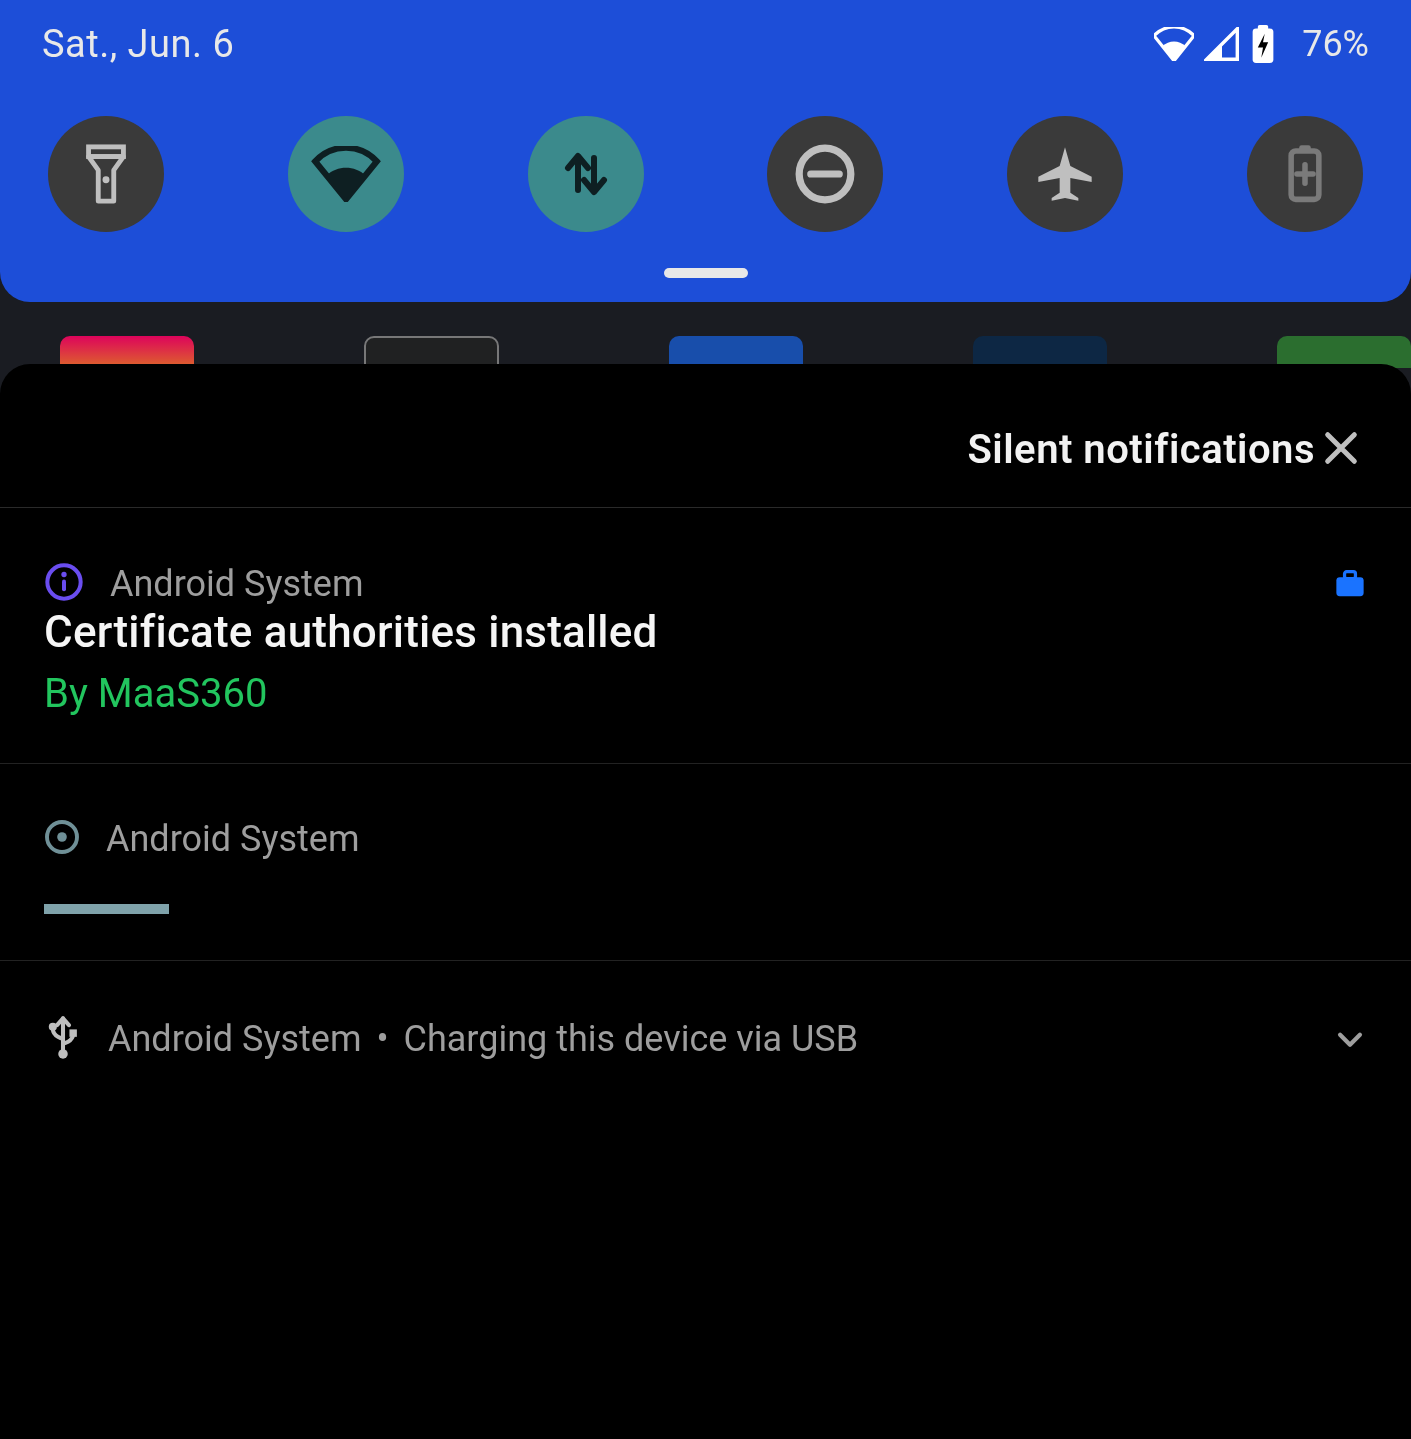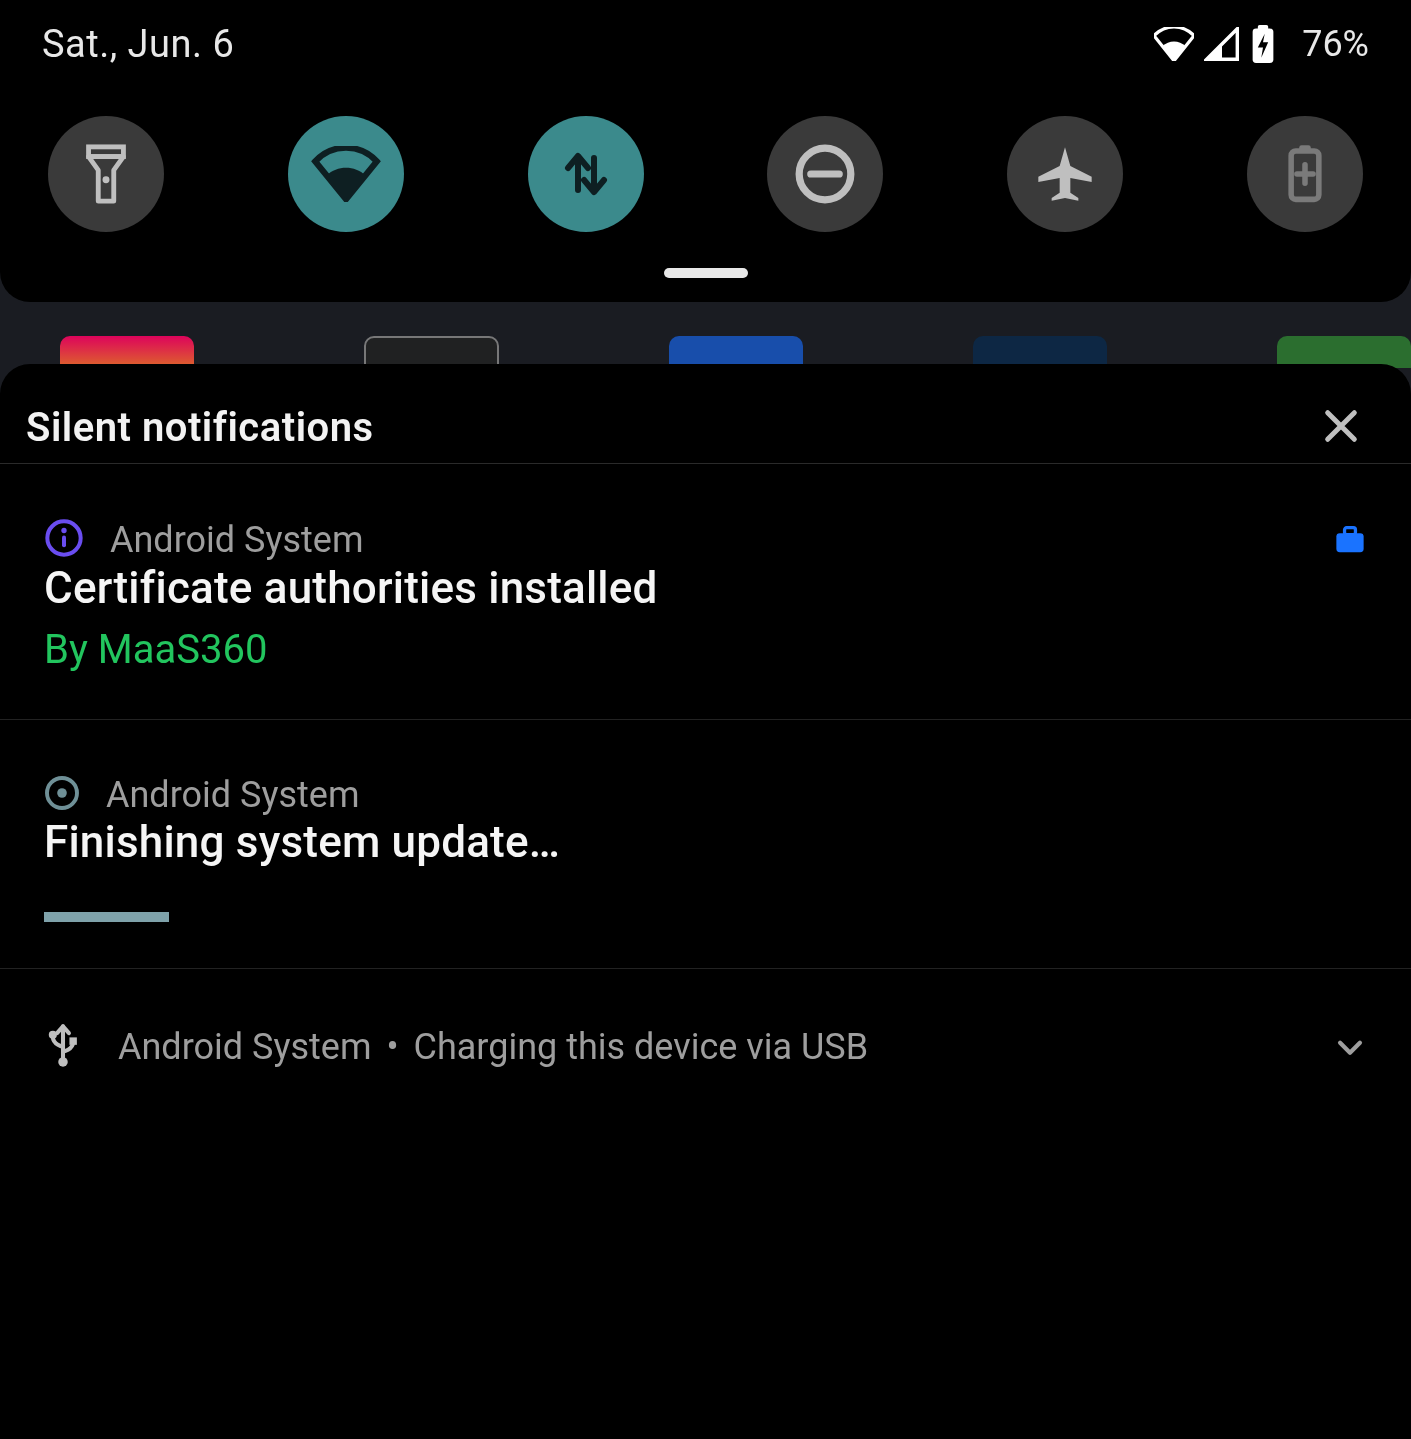--- a/index.html
+++ b/index.html
@@ -8,21 +8,21 @@
     height: 1439px;
     background: #1a1c22;
     font-family: Roboto, "Helvetica Neue", Arial, sans-serif;
     color: #e8e8e8;
     overflow: hidden;
     position: relative;
   }
   .shade {
     position: absolute;
     top: 0; left: 0; right: 0;
-    background: #000000;
+    background: #1d4ed8;
     border-radius: 0 0 30px 30px;
     padding-bottom: 24px;
   }
   .status-bar {
     display: flex;
     align-items: center;
     justify-content: space-between;
     padding: 22px 42px 10px 42px;
   }
   .status-date {
@@ -81,24 +81,24 @@
     top: 364px;
     left: 0; right: 0;
     bottom: 0;
     background: #000;
     border-radius: 30px 30px 0 0;
     overflow: hidden;
   }
   .section-header {
     display: flex;
     align-items: center;
-    justify-content: space-between;
+    justify-content: flex-end;
     padding: 36px 44px 8px 26px;
     border-bottom: 1px solid #2a2a2a;
-    height: 100px;
+    height: 144px;
   }
   .section-title {
     font-size: 40px;
     font-weight: 600;
     color: #f2f2f2;
     letter-spacing: 0.5px;
   }
   .close-x { cursor: pointer; padding:6px; }
   .notif {
     padding: 54px 44px 46px 44px;
@@ -136,21 +136,21 @@
   .progress-fill {
     position: absolute;
     left: 0; top: 0; bottom: 0;
     background: #7fa2aa;
     width: 125px;
   }
   .notif-compact {
     padding: 54px 44px 40px 44px;
     display: flex;
     align-items: center;
-    gap: 36px;
+    gap: 26px;
   }
   .compact-text {
     font-size: 36px;
     color: #9e9e9e;
     flex: 1;
     white-space: nowrap;
   }
   .compact-dot { margin: 0 6px; }
   .chev { display:inline-flex; }
   .work-badge svg { display:block; }
@@ -272,21 +272,20 @@
   <div class="notif">
     <div class="notif-app-row">
       <span>
         <svg width="36" height="36" viewBox="0 0 24 24">
           <circle cx="12" cy="12" r="10" fill="none" stroke="#6f9097" stroke-width="2.6"></circle>
           <circle cx="12" cy="12" r="3.2" fill="#6f9097"></circle>
         </svg>
       </span>
       <span class="app-name">Android System</span>
     </div>
-    <div class="notif-title">Finishing system update…</div>
     <div class="progress-track">
       <div class="progress-fill"></div>
     </div>
   </div>
 
   <div class="notif-compact">
     <span>
       <svg width="38" height="44" viewBox="0 0 20 26">
         <path d="M10 2 L10 22" stroke="#bfbfbf" stroke-width="2.4" stroke-linecap="round"></path>
         <path d="M10 2 L6.5 6 M10 2 L13.5 6" stroke="#bfbfbf" stroke-width="2.4" stroke-linecap="round"></path>

